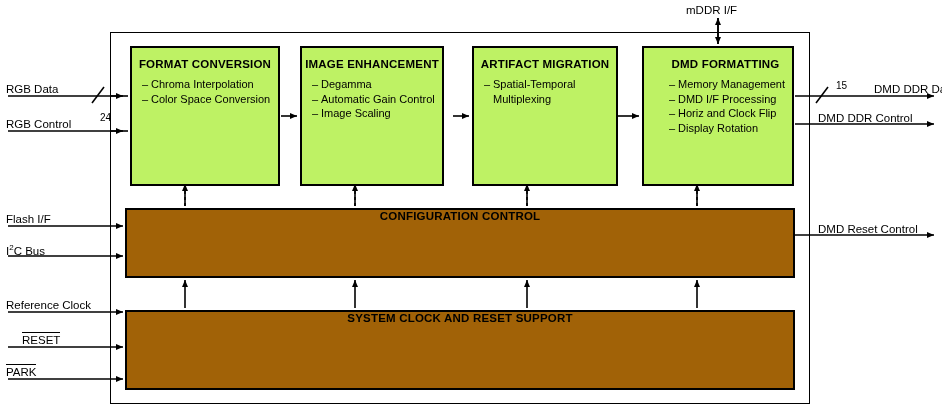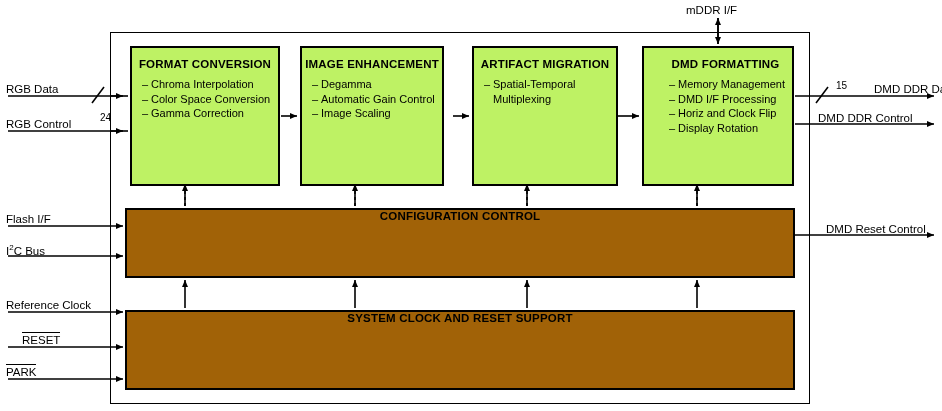--- a/index.html
+++ b/index.html
@@ -139,21 +139,20 @@
     </g>
   </svg>
 
   <div class="lbl" style="left:686px;top:4px;">mDDR I/F</div>
 
   <div class="block top-block" id="blk-format">
     <div class="block-title">FORMAT CONVERSION</div>
     <ul class="block-list">
       <li><span class="dash">–</span><span>Chroma Interpolation</span></li>
       <li><span class="dash">–</span><span>Color Space Conversion</span></li>
-      <li><span class="dash">–</span><span>Gamma Correction</span></li>
     </ul>
   </div>
 
   <div class="block top-block" id="blk-image">
     <div class="block-title">IMAGE ENHANCEMENT</div>
     <ul class="block-list">
       <li><span class="dash">–</span><span>Degamma</span></li>
       <li><span class="dash">–</span><span>Automatic Gain Control</span></li>
       <li><span class="dash">–</span><span>Image Scaling</span></li>
     </ul>
@@ -190,15 +189,15 @@
   <div class="lbl" style="left:6px;top:118px;">RGB Control</div>
   <div class="lbl" style="left:6px;top:213px;">Flash I/F</div>
   <div class="lbl" style="left:6px;top:243px;">I<sup class="sub">2</sup>C Bus</div>
   <div class="lbl" style="left:6px;top:299px;">Reference Clock</div>
   <div class="lbl" style="left:22px;top:334px;"><span class="overline">RESET</span></div>
   <div class="lbl" style="left:6px;top:366px;"><span class="overline">PARK</span></div>
 
   <div class="lbl lbl-small" style="left:836px;top:80px;text-align:center;">15</div>
   <div class="lbl" style="left:835px;top:83px;margin-left:39px;">DMD DDR Data</div>
   <div class="lbl" style="left:818px;top:112px;">DMD DDR Control</div>
-  <div class="lbl" style="left:818px;top:223px;margin-left:8px;">DMD Reset Control</div>
+  <div class="lbl" style="left:818px;top:223px;">DMD Reset Control</div>
 
 </div>
 
 </body></html>

